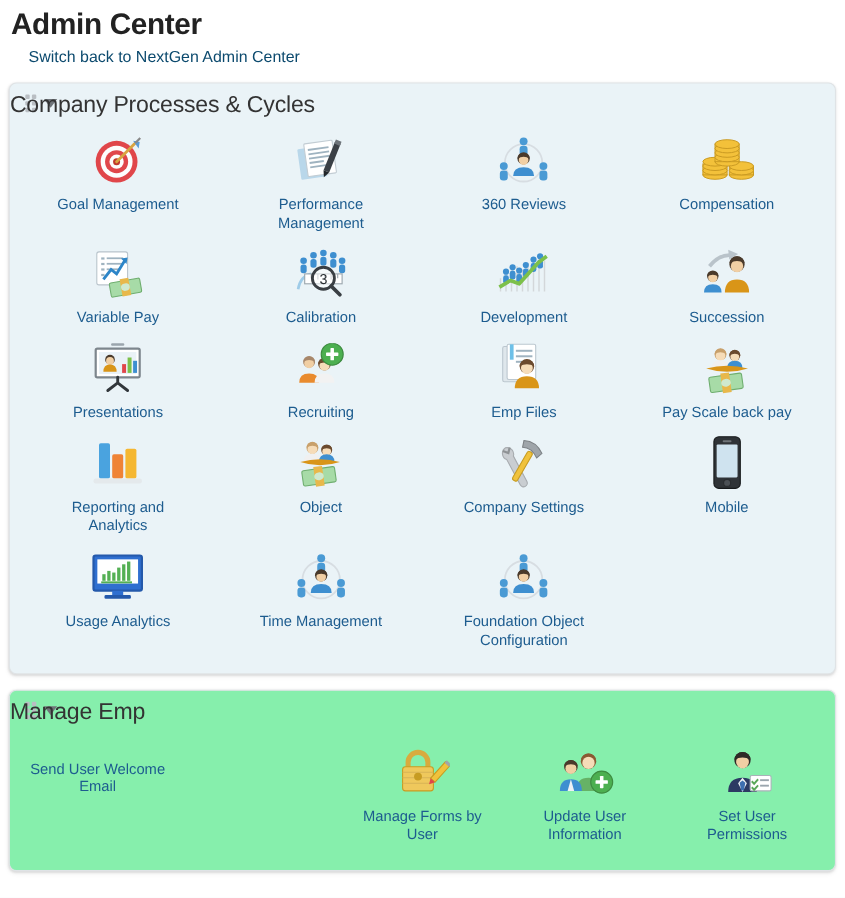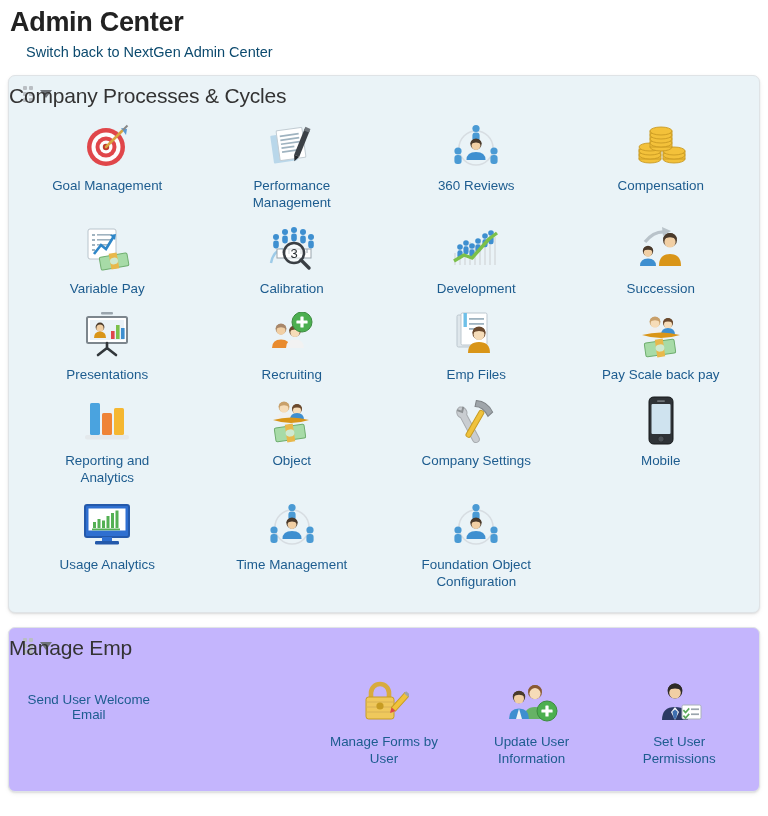--- a/index.html
+++ b/index.html
@@ -23,21 +23,21 @@
 
   
   .panel {
     position: relative;
     margin-top: 14px;
     border: 1px solid #dfe3e6;
     border-radius: 7px;
     box-shadow: 0 1px 2px rgba(0,0,0,0.10), 0 2px 5px rgba(0,0,0,0.05);
   }
   .panel--tinted { background: #eaf3f7; }
-  .panel--white  { background: #c4b5fd; }
+  .panel--white  { background: #86efac; }
 
   .panel-head {
     position: relative;
     height: 40px;
   }
   .panel-title {
     position: absolute; left: 0; right: 0; top: 8px;
     text-align: left;
     font-size: 21px; font-weight: normal; color: #333333;
     letter-spacing: -0.2px;

